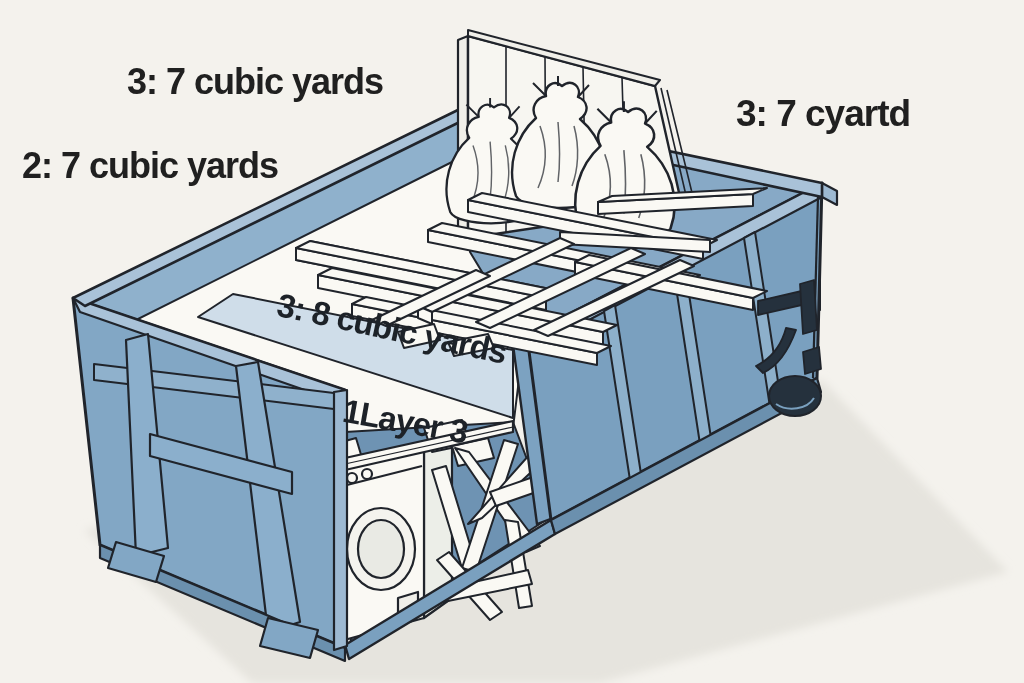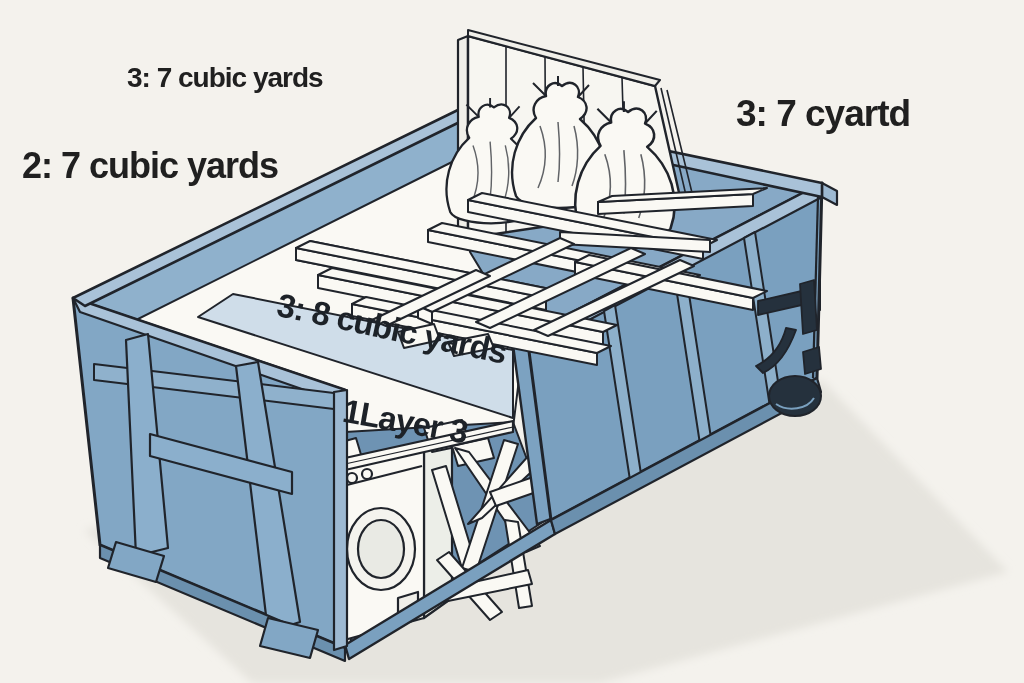--- a/index.html
+++ b/index.html
@@ -6,21 +6,21 @@
   .canvas{
     position:relative;width:1024px;height:683px;overflow:hidden;
     background:#f4f2ed;font-family:"Liberation Sans",sans-serif;
   }
   .canvas svg{position:absolute;left:0;top:0;}
   .lbl{
     position:absolute;font-weight:bold;color:#202020;
     letter-spacing:-1px;white-space:nowrap;line-height:1;
     font-family:"Liberation Sans",sans-serif;
   }
-  .lbl-topleft{left:127px;top:64px;font-size:28px;}
+  .lbl-topleft{left:127px;top:64px;font-size:36px;}
   .lbl-left{left:22px;top:148px;font-size:36px;}
   .lbl-right{left:736px;top:95px;font-size:37px;text-align:right;}
   .lbl-band{left:281px;top:288px;font-size:33px;transform:rotate(12deg);transform-origin:left top;color:#1d2228;}
   .lbl-sheet{left:346px;top:394px;font-size:33px;transform:rotate(10deg);transform-origin:left top;color:#1d2228;}
   .lbl-layer1{left:644px;top:507px;font-size:36px;}
   .lbl-layer1 .line2{margin-left:13px;margin-top:9px;}
 </style>
 </head>
 <body>
 

